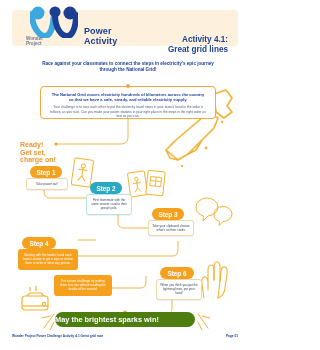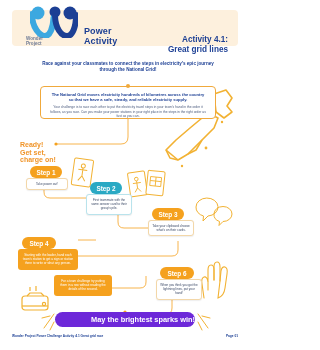--- a/index.html
+++ b/index.html
@@ -91,22 +91,22 @@
 
   .block {
     position:absolute; background:#f5a11e; border-radius:3px;
     color:#fff; font-size:3.1px; line-height:4.2px;
     text-align:center; padding:4px 4px;
   }
 
   
   .banner {
     position:absolute; left:55px; top:312px; width:140px; height:15px;
-    background:#6d28d9; border-radius:8px; color:#fff;
-    font-size:7.4px; font-weight:bold; text-align:right; line-height:15px;
+    background:#4d7c0f; border-radius:8px; color:#fff;
+    font-size:7.4px; font-weight:bold; text-align:left; line-height:15px;
   }
   .footer-left {
     position:absolute; left:12px; top:334px;
     font-size:3.2px; font-weight:bold; color:#1c3f94;
   }
   .footer-right {
     position:absolute; right:12px; top:334px;
     font-size:3.2px; font-weight:bold; color:#1c3f94;
   }
 </style>

